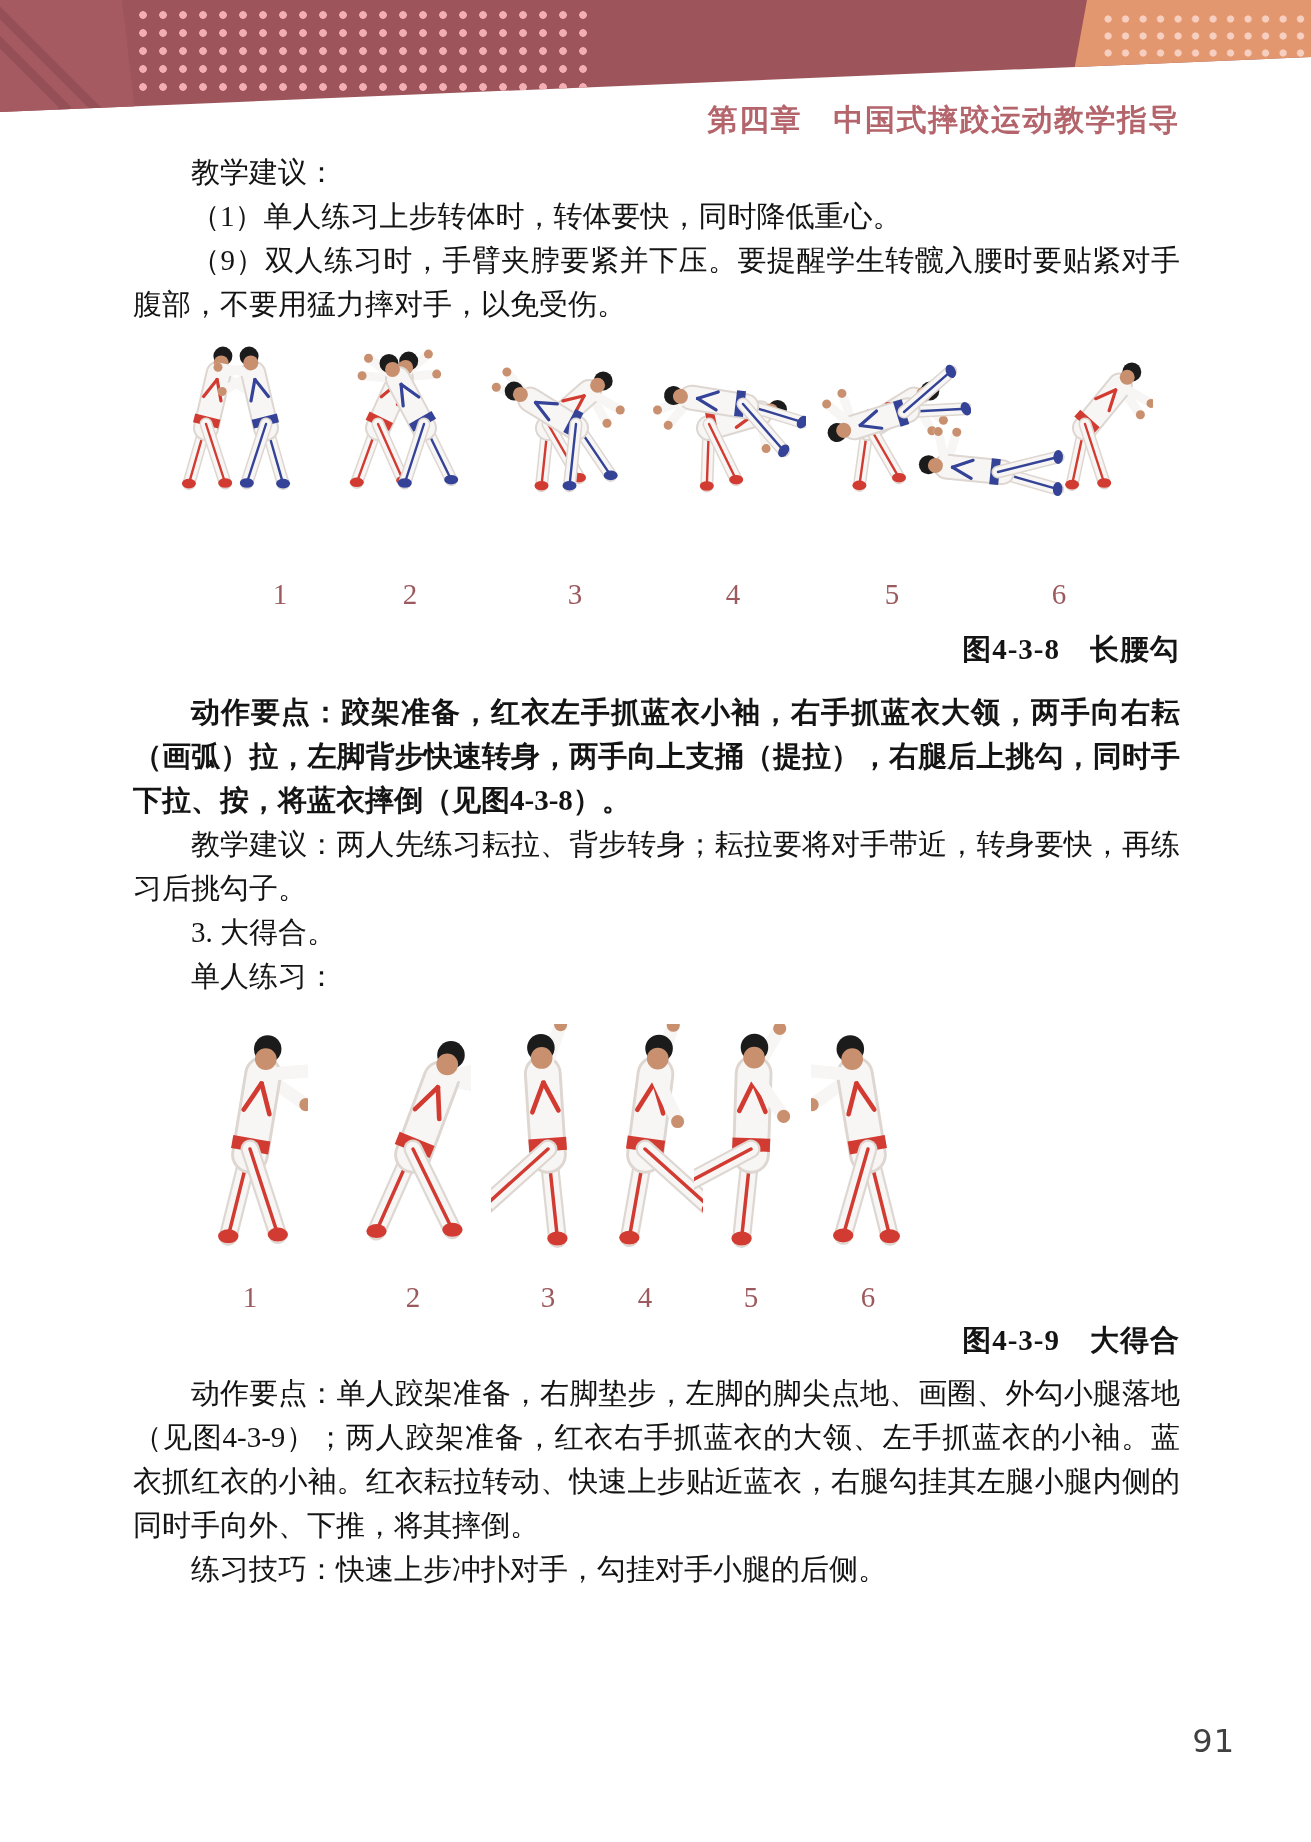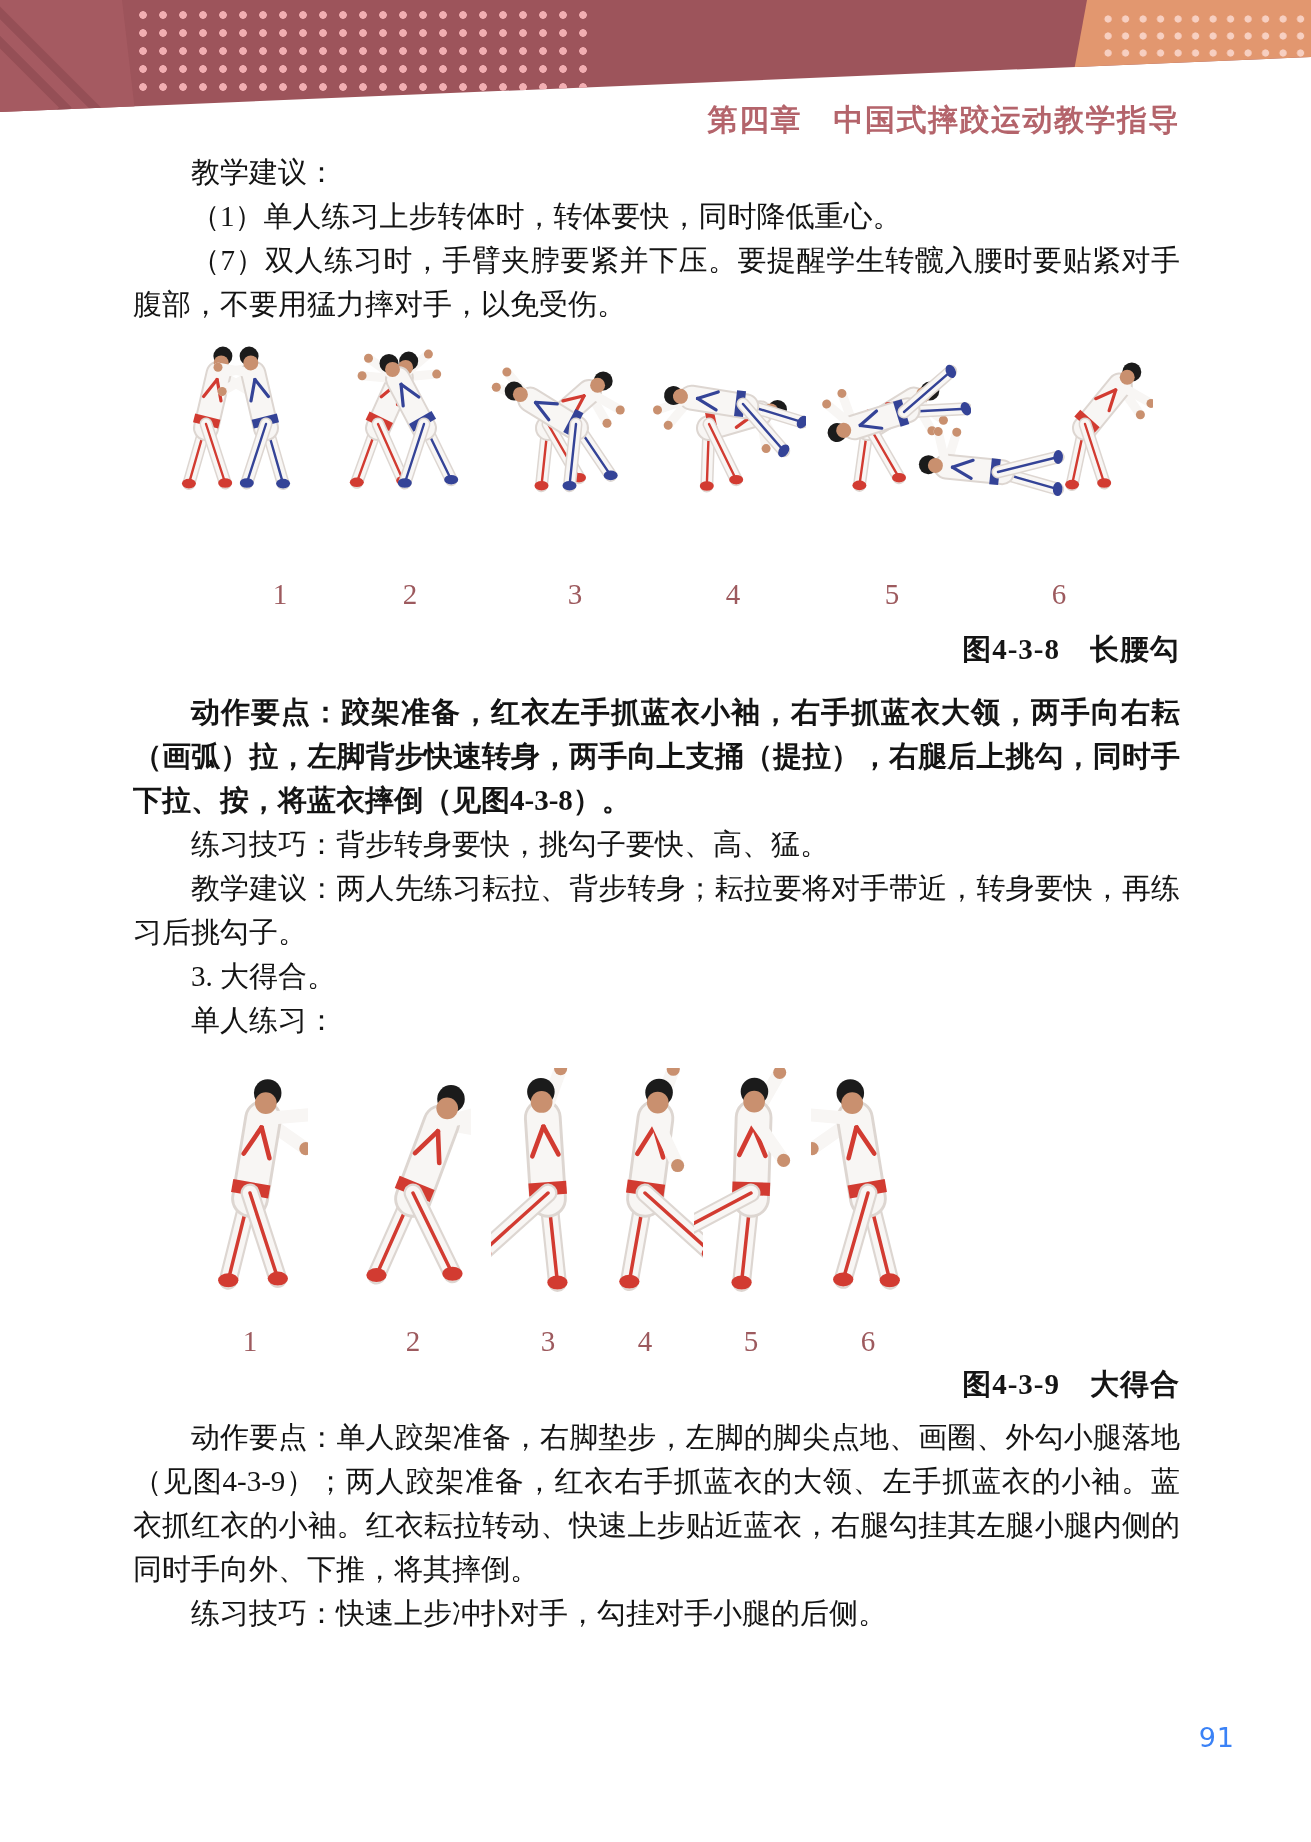--- a/index.html
+++ b/index.html
@@ -42,22 +42,22 @@
   .fig-numbers.f1{margin-top:70px;}
   .fig-numbers.f2{margin-top:26px;}
   .fig-numbers span{position:absolute;transform:translateX(-50%);}
   .fig-caption{margin-top:26px;text-align:right;font-weight:bold;font-size:29px;line-height:34px;
         letter-spacing:1px;}
   .fig-caption.f2{margin-top:14px;}
   .after-fig1{margin-top:24px !important;font-weight:bold;}
   .after-fig2{margin-top:14px !important;}
 
   
-  .page-number{position:absolute;top:1722px;right:76px;color:#3b82f6;
-        font-family:"DejaVu Sans","Liberation Sans",sans-serif;font-size:27px;letter-spacing:1px;}
+  .page-number{position:absolute;top:1722px;right:76px;color:#404040;
+        font-family:"DejaVu Sans","Liberation Sans",sans-serif;font-size:32px;letter-spacing:1px;}
 </style>
 </head>
 <body>
 
 <div class="page">
 
   <div class="banner">
     <div class="banner-left">
       <div class="chev c1"></div>
       <div class="chev c2"></div>
@@ -67,21 +67,21 @@
       <div class="dots-orange"></div>
     </div>
   </div>
 
   <div class="chapter-title">第四章　中国式摔跤运动教学指导</div>
 
   <div class="content">
 
     <p>教学建议：</p>
     <p>（1）单人练习上步转体时，转体要快，同时降低重心。</p>
-    <p>（7）双人练习时，手臂夹脖要紧并下压。要提醒学生转髋入腰时要贴紧对手腹部，不要用猛力摔对手，以免受伤。</p>
+    <p>（9）双人练习时，手臂夹脖要紧并下压。要提醒学生转髋入腰时要贴紧对手腹部，不要用猛力摔对手，以免受伤。</p>
 
     <div class="fig">
       <div class="photos f1">
         <svg class="photo" style="left:18px" width="165" height="170" viewBox="0 0 165 170">
             <g transform="translate(55,92) rotate(0) scale(1)">
               <line x1="12.6" y1="-50.5" x2="43.8" y2="-32.5" stroke="#f8f6f4" stroke-width="9" stroke-linecap="round"></line>
               <circle cx="43.8" cy="-32.5" r="4.5" fill="#c9906f"></circle>
               <line x1="0.0" y1="0.0" x2="-17.1" y2="59.6" stroke="#ddd6d1" stroke-width="13" stroke-linecap="round"></line>
               <line x1="0.0" y1="0.0" x2="-17.1" y2="59.6" stroke="#f8f6f4" stroke-width="10" stroke-linecap="round"></line>
               <line x1="0.0" y1="0.0" x2="-17.1" y2="59.6" stroke="#d23b31" stroke-width="2.4" stroke-linecap="round"></line>
@@ -348,21 +348,20 @@
         <span style="left:277px">2</span>
         <span style="left:442px">3</span>
         <span style="left:600px">4</span>
         <span style="left:759px">5</span>
         <span style="left:926px">6</span>
       </div>
       <div class="fig-caption">图4-3-8　长腰勾</div>
     </div>
 
     <p class="after-fig1">动作要点：跤架准备，红衣左手抓蓝衣小袖，右手抓蓝衣大领，两手向右耘（画弧）拉，左脚背步快速转身，两手向上支捅（提拉），右腿后上挑勾，同时手下拉、按，将蓝衣摔倒（见图4-3-8）。</p>
-    <p>练习技巧：背步转身要快，挑勾子要快、高、猛。</p>
     <p>教学建议：两人先练习耘拉、背步转身；耘拉要将对手带近，转身要快，再练习后挑勾子。</p>
     <p>3. 大得合。</p>
     <p>单人练习：</p>
 
     <div class="fig">
       <div class="photos f2">
         <svg class="photo" style="left:60px" width="115" height="225" viewBox="0 0 115 225">
             <g transform="translate(57,125) rotate(0) scale(1.45)">
               <line x1="9.0" y1="-51.2" x2="38.5" y2="-30.6" stroke="#f8f6f4" stroke-width="9" stroke-linecap="round"></line>
               <circle cx="38.5" cy="-30.6" r="4.5" fill="#c9906f"></circle>

